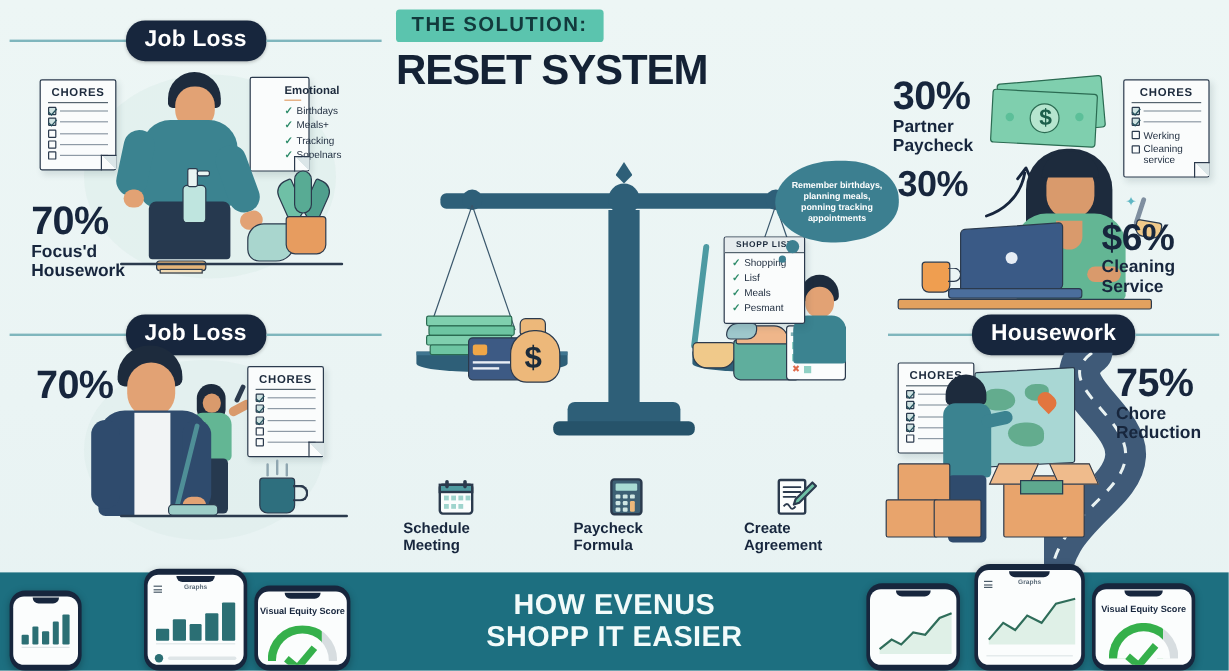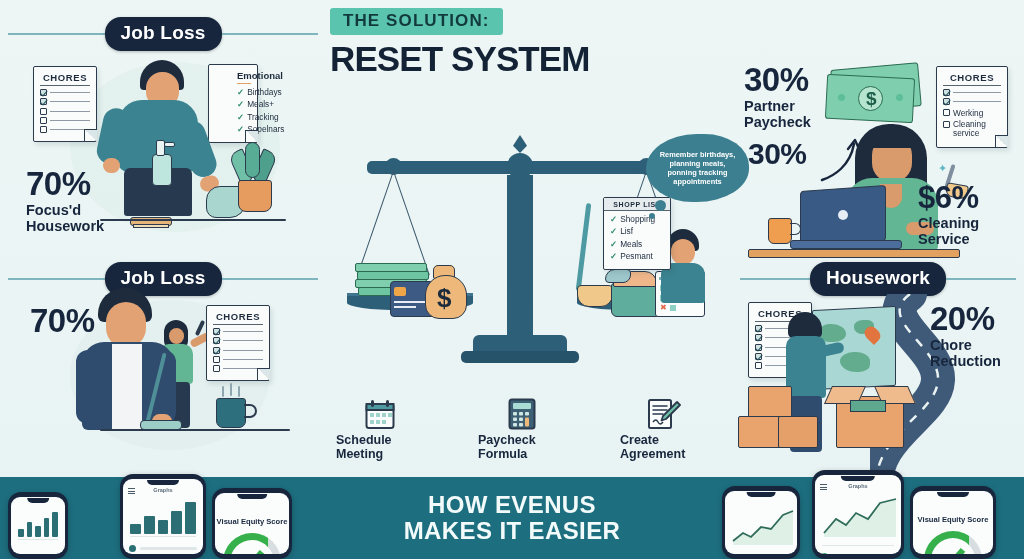--- a/index.html
+++ b/index.html
@@ -129,21 +129,21 @@
     padding: 5px 3px; box-shadow: 0 2px 6px rgba(0,0,0,.25);
   }
   .phone .screen { width: 100%; height: 100%; background: #fbfdfd; border-radius: 9px; overflow: hidden; position: relative; }
   .phone .notch {
     position: absolute; top: 1px; left: 50%; transform: translateX(-50%);
     width: 40%; height: 5px; background: #17263d; border-radius: 0 0 5px 5px; z-index: 3;
   }
   .ph-title { font-size: 5.5px; color: #5a6a78; text-align: center; margin-top: 8px; font-weight: bold; }
   .ph-hamb { position: absolute; left: 5px; top: 8px; width: 7px; }
   .ph-hamb i { display: block; height: 1px; background: #4a5a68; margin: 1.4px 0; }
-  .ves { font-size: 7.6px; font-weight: bold; color: #17263d; text-align: center; margin-top: 24px; }
+  .ves { font-size: 7.6px; font-weight: bold; color: #17263d; text-align: center; margin-top: 12px; }
   .gauge { position: relative; width: 58px; height: 30px; margin: 7px auto 0; }
   .gauge .arc {
     position: absolute; inset: 0; border-radius: 60px 60px 0 0;
     border: 7px solid #35b04b; border-bottom: none;
     clip-path: polygon(0 0, 78% 0, 78% 100%, 0 100%);
   }
   .gauge .arc2 {
     position: absolute; inset: 0; border-radius: 60px 60px 0 0;
     border: 7px solid #d7dde0; border-bottom: none;
     clip-path: polygon(78% 0, 100% 0, 100% 100%, 78% 100%);
@@ -408,21 +408,21 @@
     <div class="pill">Housework</div>
     <div class="pill-rule"></div>
   </div>
 
   <svg style="position:absolute; left:870px; top:294px;" width="154" height="200">
     <path d="M40 0 C 5 26, 70 52, 68 86 C 66 122, 0 140, 6 200" stroke="#3f5a78" stroke-width="34" fill="none" stroke-linecap="round"></path>
     <path d="M40 0 C 5 26, 70 52, 68 86 C 66 122, 0 140, 6 200" stroke="#e9f2f2" stroke-width="2.5" fill="none" stroke-dasharray="9 9"></path>
   </svg>
 
   <div class="stat" style="left:930px; top:303px;">
-    <div class="big">20%</div>
+    <div class="big">75%</div>
     <div class="sub">Chore</div>
     <div class="sub" style="margin-top:0">Reduction</div>
   </div>
 
   <div class="note" style="left:748px; top:302px; width:64px;">
     <div class="note-title">CHORES</div>
     <div class="row">
         <span class="box ck"></span>
         <span class="line"></span>
       </div>
@@ -614,21 +614,21 @@
         </svg>
       </div>
       <div class="lbl">Create</div>
       <div class="lbl" style="margin-top:0">Agreement</div>
     </div>
   </div>
 
   <div id="banner">
     <div id="banner-text">
       <div>HOW EVENUS</div>
-      <div>MAKES IT EASIER</div>
+      <div>SHOPP IT EASIER</div>
     </div>
   </div>
 
   <div class="phone" style="left:8px; top:492px; width:60px; height:67px;">
     <div class="screen">
       <div class="notch"></div>
       <div class="bars" style="height:26px; margin-top:14px;">
         <i style="height:30%"></i>
           <i style="height:56%"></i>
           <i style="height:44%"></i>

